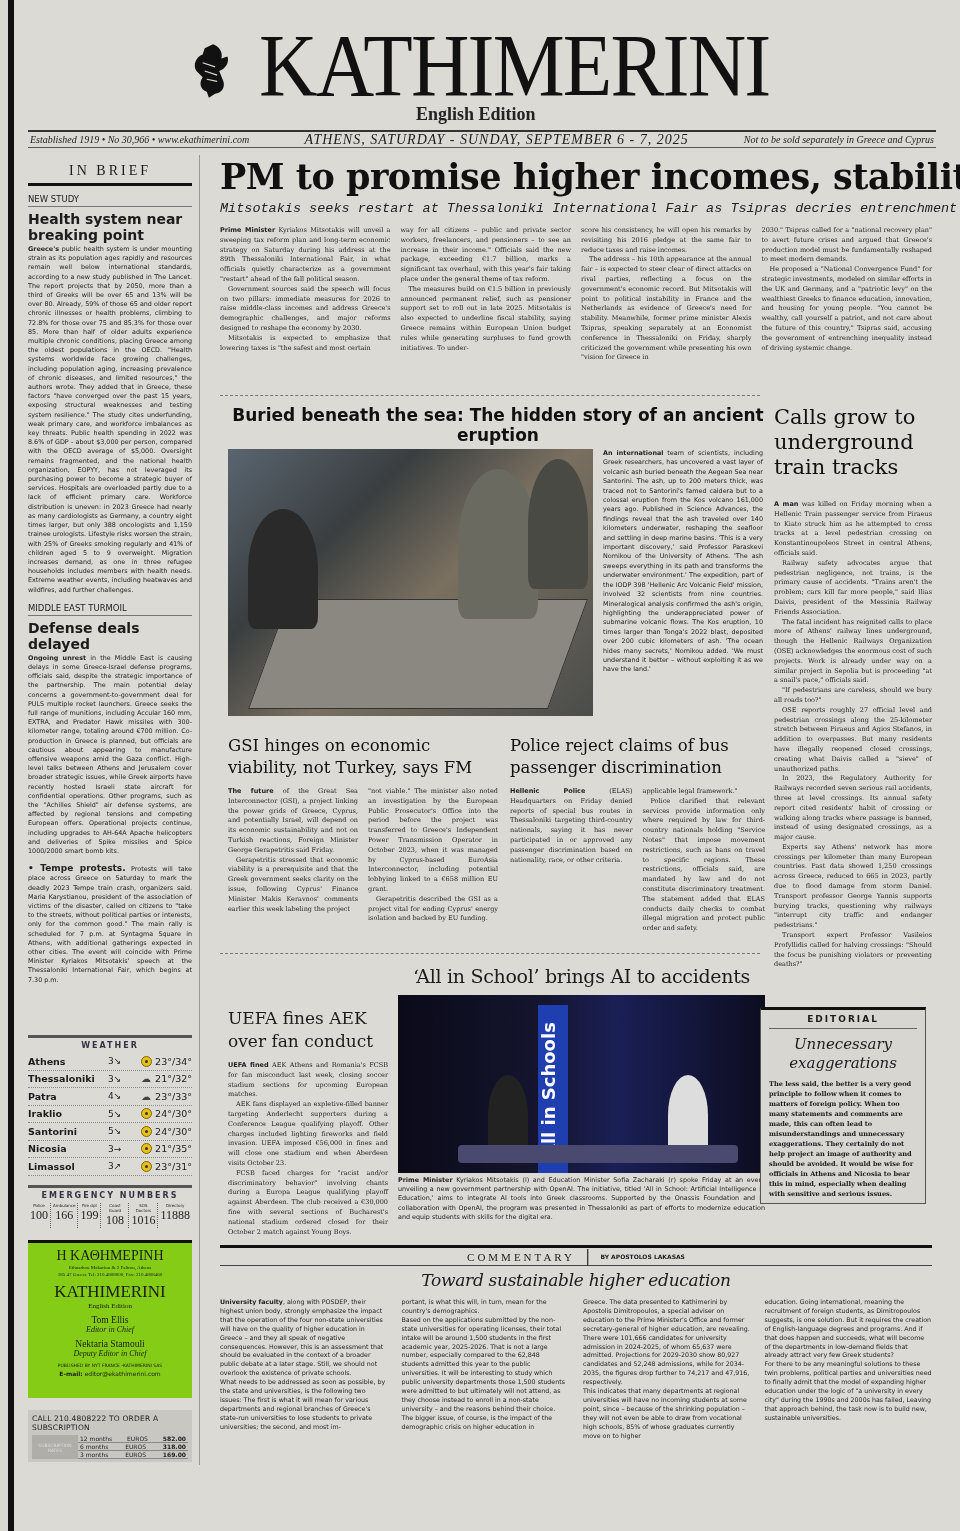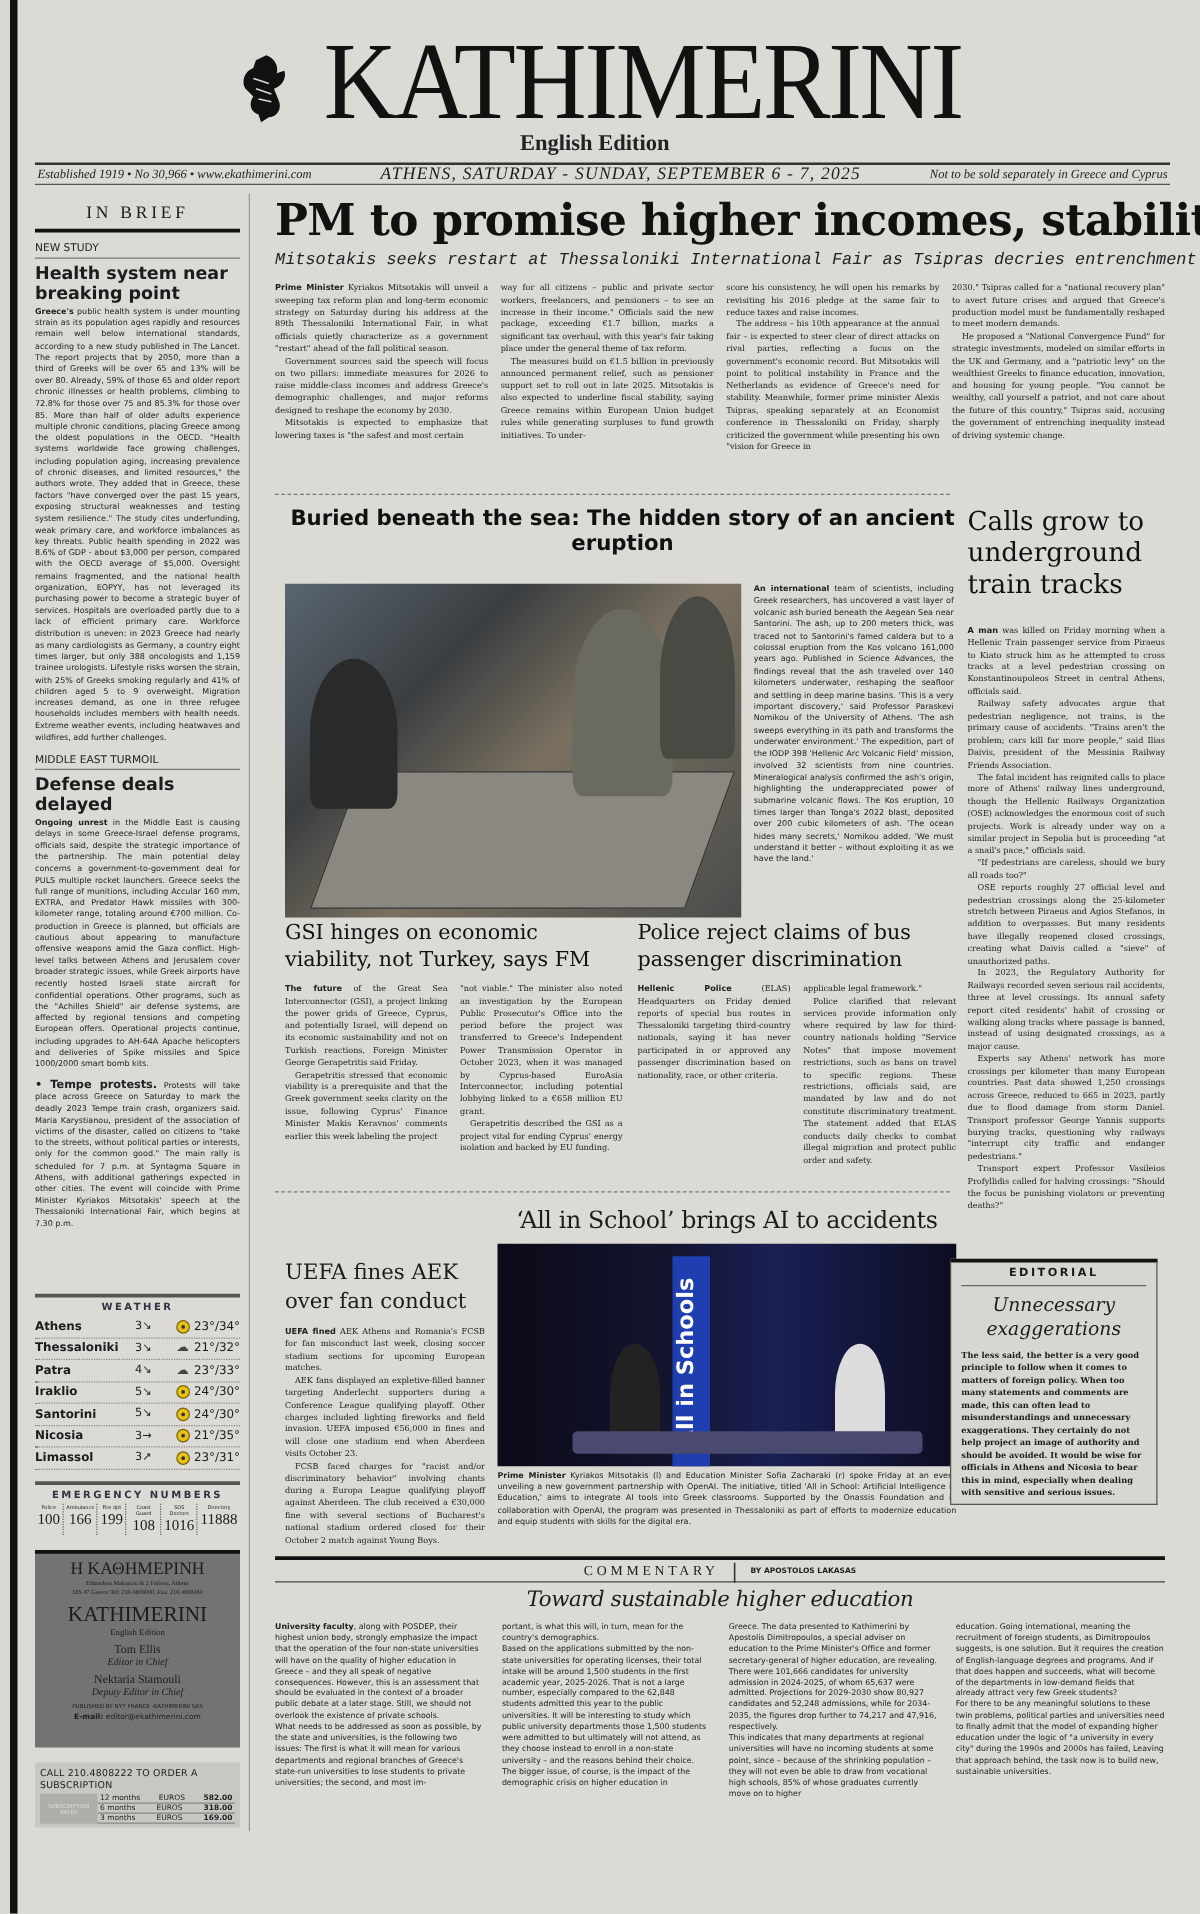--- a/index.html
+++ b/index.html
@@ -28,21 +28,21 @@
 .sunicon::after{content:"";position:absolute;left:3px;top:3px;width:3px;height:3px;background:#333;border-radius:50%}
 .cloudicon{font-size:10px;color:#444}
 .wrow .temp{flex:1;text-align:right;font-size:9.5px}
 .emerg{position:absolute;left:0;top:1030px;width:164px;border-top:3px solid #555}
 .emerg h4{font-family:"DejaVu Sans",sans-serif;font-size:8px;letter-spacing:2px;text-align:center;color:#334;padding:3px 0}
 .emerg .nums{display:flex;justify-content:space-between}
 .emerg .num{text-align:center;border-right:1px dotted #666;padding:0 2px}
 .emerg .num:last-child{border-right:none}
 .emerg .lbl{font-family:"DejaVu Sans",sans-serif;font-size:4px;display:block}
 .emerg .val{font-family:"Liberation Serif",serif;font-size:12px;display:block}
-.imprint{position:absolute;left:0;top:1085px;width:164px;border-top:3px solid #111;text-align:center;padding:5px 2px;background:#737373;height:158px;font-family:"Liberation Serif",serif}
+.imprint{position:absolute;left:0;top:1085px;width:164px;border-top:3px solid #111;text-align:center;padding:5px 2px;background:#84cc16;height:158px;font-family:"Liberation Serif",serif}
 .imprint .gr{font-size:14px}
 .imprint .addr{font-size:5px;line-height:7px}
 .imprint .kt{font-size:17px;margin-top:4px}
 .imprint .ed{font-size:7px}
 .imprint .nm{font-size:9.5px;margin-top:5px}
 .imprint .role{font-size:8px;font-style:italic}
 .imprint .pub{font-family:"DejaVu Sans",sans-serif;font-size:4.5px;margin-top:5px}
 .imprint .em{font-family:"DejaVu Sans",sans-serif;font-size:6px;margin-top:2px}
 .subs{position:absolute;left:0;top:1255px;width:164px;background:#c9c7c2;padding:4px;height:52px}
 .subs .call{font-family:"DejaVu Sans",sans-serif;font-size:7.5px;letter-spacing:0.2px}
@@ -264,21 +264,21 @@
       <div class="serif-small">
           <p>2030." Tsipras called for a "national recovery plan" to avert future crises and argued that Greece's production model must be fundamentally reshaped to meet modern demands.</p>
           <p class="indent">He proposed a "National Convergence Fund" for strategic investments, modeled on similar efforts in the UK and Germany, and a "patriotic levy" on the wealthiest Greeks to finance education, innovation, and housing for young people. "You cannot be wealthy, call yourself a patriot, and not care about the future of this country," Tsipras said, accusing the government of entrenching inequality instead of driving systemic change.</p>
         </div>
     </div>
 
     <div class="divline" style="left:0;top:240px;width:540px"></div>
 
     <div class="buried" style="top:250px">
       <h2 class="story-h" style="text-align:center">Buried beneath the sea: The hidden story of an ancient eruption</h2>
-      <div style="display:flex;margin-top:22px;gap:10px">
+      <div style="display:flex;margin-top:4px;gap:10px">
         <div class="photo" style="width:365px;height:267px">
           <div class="tray" style="left:40px;top:150px;width:300px;height:110px;transform:skewX(-20deg)"></div>
           <div class="person" style="left:20px;top:60px;width:70px;height:120px;background:#2a2a2a"></div>
           <div class="person" style="left:230px;top:20px;width:80px;height:150px;background:#6a6a60"></div>
           <div class="person" style="left:300px;top:10px;width:60px;height:130px;background:#4a4a44"></div>
         </div>
         <p class="sans-small" style="width:160px;font-size:6.4px;line-height:9.4px"><b>An international</b><span> team of scientists, including Greek researchers, has uncovered a vast layer of volcanic ash buried beneath the Aegean Sea near Santorini. The ash, up to 200 meters thick, was traced not to Santorini's famed caldera but to a colossal eruption from the Kos volcano 161,000 years ago. Published in Science Advances, the findings reveal that the ash traveled over 140 kilometers underwater, reshaping the seafloor and settling in deep marine basins. 'This is a very important discovery,' said Professor Paraskevi Nomikou of the University of Athens. 'The ash sweeps everything in its path and transforms the underwater environment.' The expedition, part of the IODP 398 'Hellenic Arc Volcanic Field' mission, involved 32 scientists from nine countries. Mineralogical analysis confirmed the ash's origin, highlighting the underappreciated power of submarine volcanic flows. The Kos eruption, 10 times larger than Tonga's 2022 blast, deposited over 200 cubic kilometers of ash. 'The ocean hides many secrets,' Nomikou added. 'We must understand it better – without exploiting it as we have the land.'</span></p>
       </div>
     </div>
 

